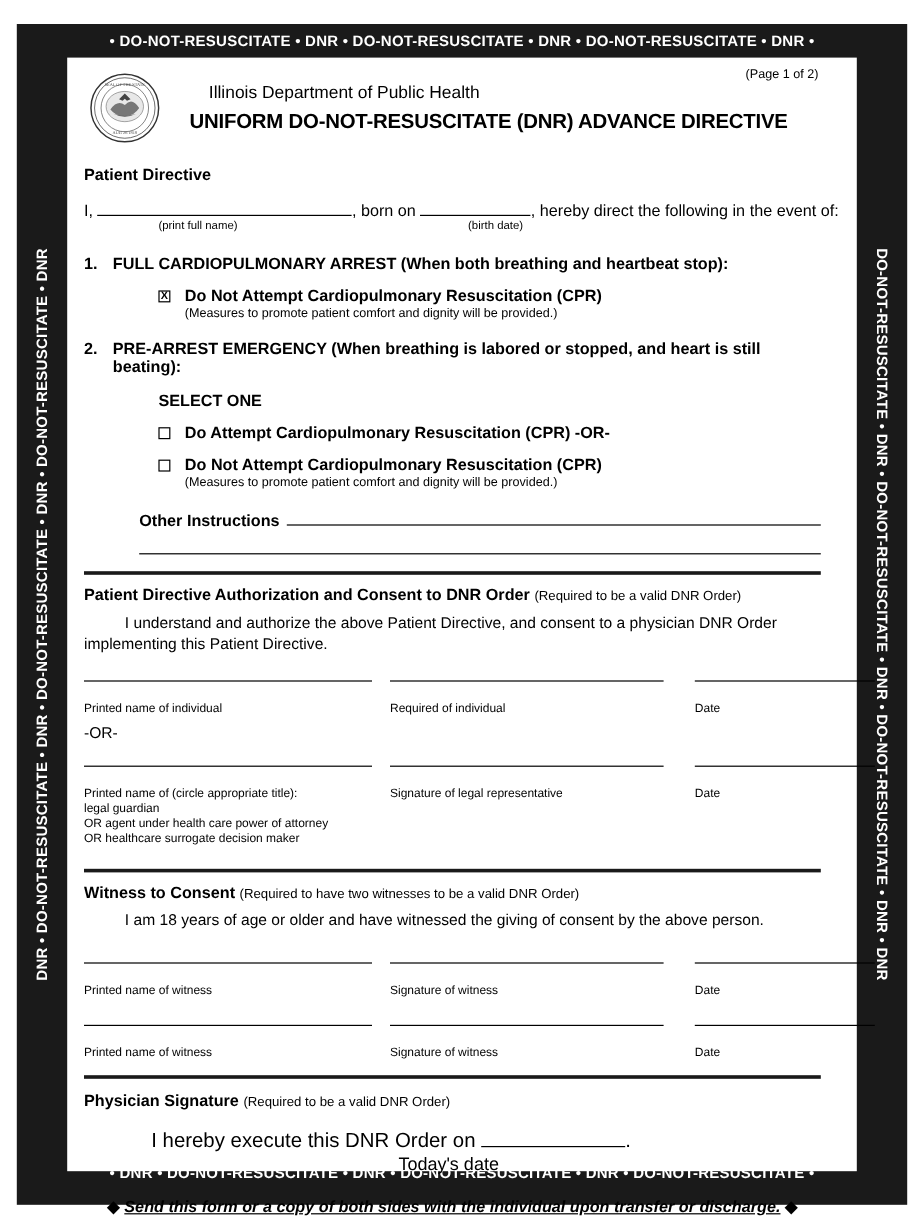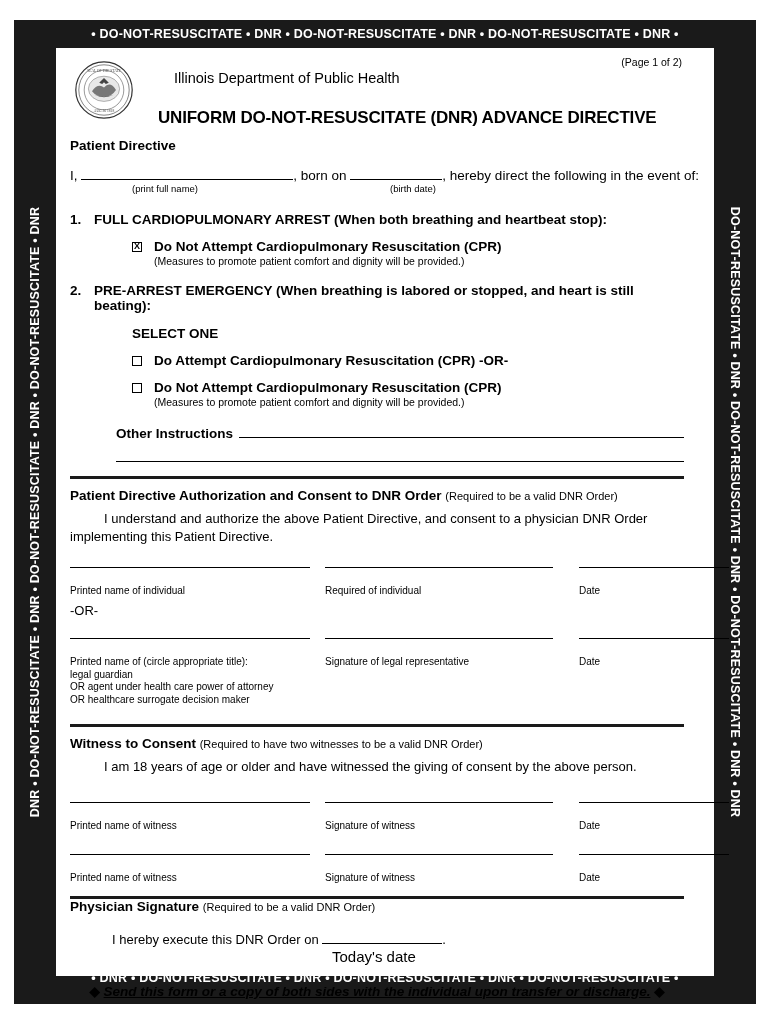--- a/index.html
+++ b/index.html
@@ -86,21 +86,21 @@
   }
   .pagenum {
     position: absolute; right: 2px; top: 0px;
     font-size: 10.5px;
   }
   .agency {
     position: absolute; left: 104px; top: 14px;
     font-size: 14.5px;
   }
   .formtitle {
-    position: absolute; left: 88px; top: 52px;
+    position: absolute; left: 88px; top: 36px;
     font-size: 17px; font-weight: bold;
     letter-spacing: -0.2px;
   }
 
   
   .h-sect {
     font-size: 13.5px; font-weight: bold;
     margin-top: 10px;
   }
   .h-sect .note { font-weight: normal; font-size: 11px; }
@@ -211,22 +211,22 @@
     margin-top: 17px;
     line-height: 1.25;
   }
   .c1 { left: 0px;   width: 240px; }
   .c2 { left: 255px; width: 228px; }
   .c3 { left: 509px; width: 150px; }
 
   .or-text { font-size: 13px; margin-top: 6px; }
 
   .exec-line {
-    margin-top: 16px; margin-left: 42px;
-    font-size: 13px; white-space: nowrap;
+    margin-top: 16px; margin-left: 56px;
+    font-size: 17px; white-space: nowrap;
   }
   .exec-cap {
     margin-left: 262px; font-size: 15px; margin-top: 1px;
   }
 
   .footer-note {
     margin-top: 18px;
     text-align: center;
     font-size: 13.5px;
     font-weight: bold;
@@ -405,21 +405,21 @@
             <div class="lbl">Signature of witness</div>
           </div>
           <div class="sig-cell c3">
             <div class="rule"></div>
             <div class="lbl">Date</div>
           </div>
         </div>
 
         <hr class="thick" style="margin-top:12px">
 
-        <div class="h-sect" style="margin-top:0">
+        <div class="h-sect" style="margin-top:11px">
           <span>Physician Signature</span>
           <span class="note">(Required to be a valid DNR Order)</span>
         </div>
 
         <div class="exec-line">
           <span>I hereby execute this DNR Order on</span>
           <span class="ul" style="width:120px"></span><span>.</span>
         </div>
         <div class="exec-cap">Today's date</div>
 

